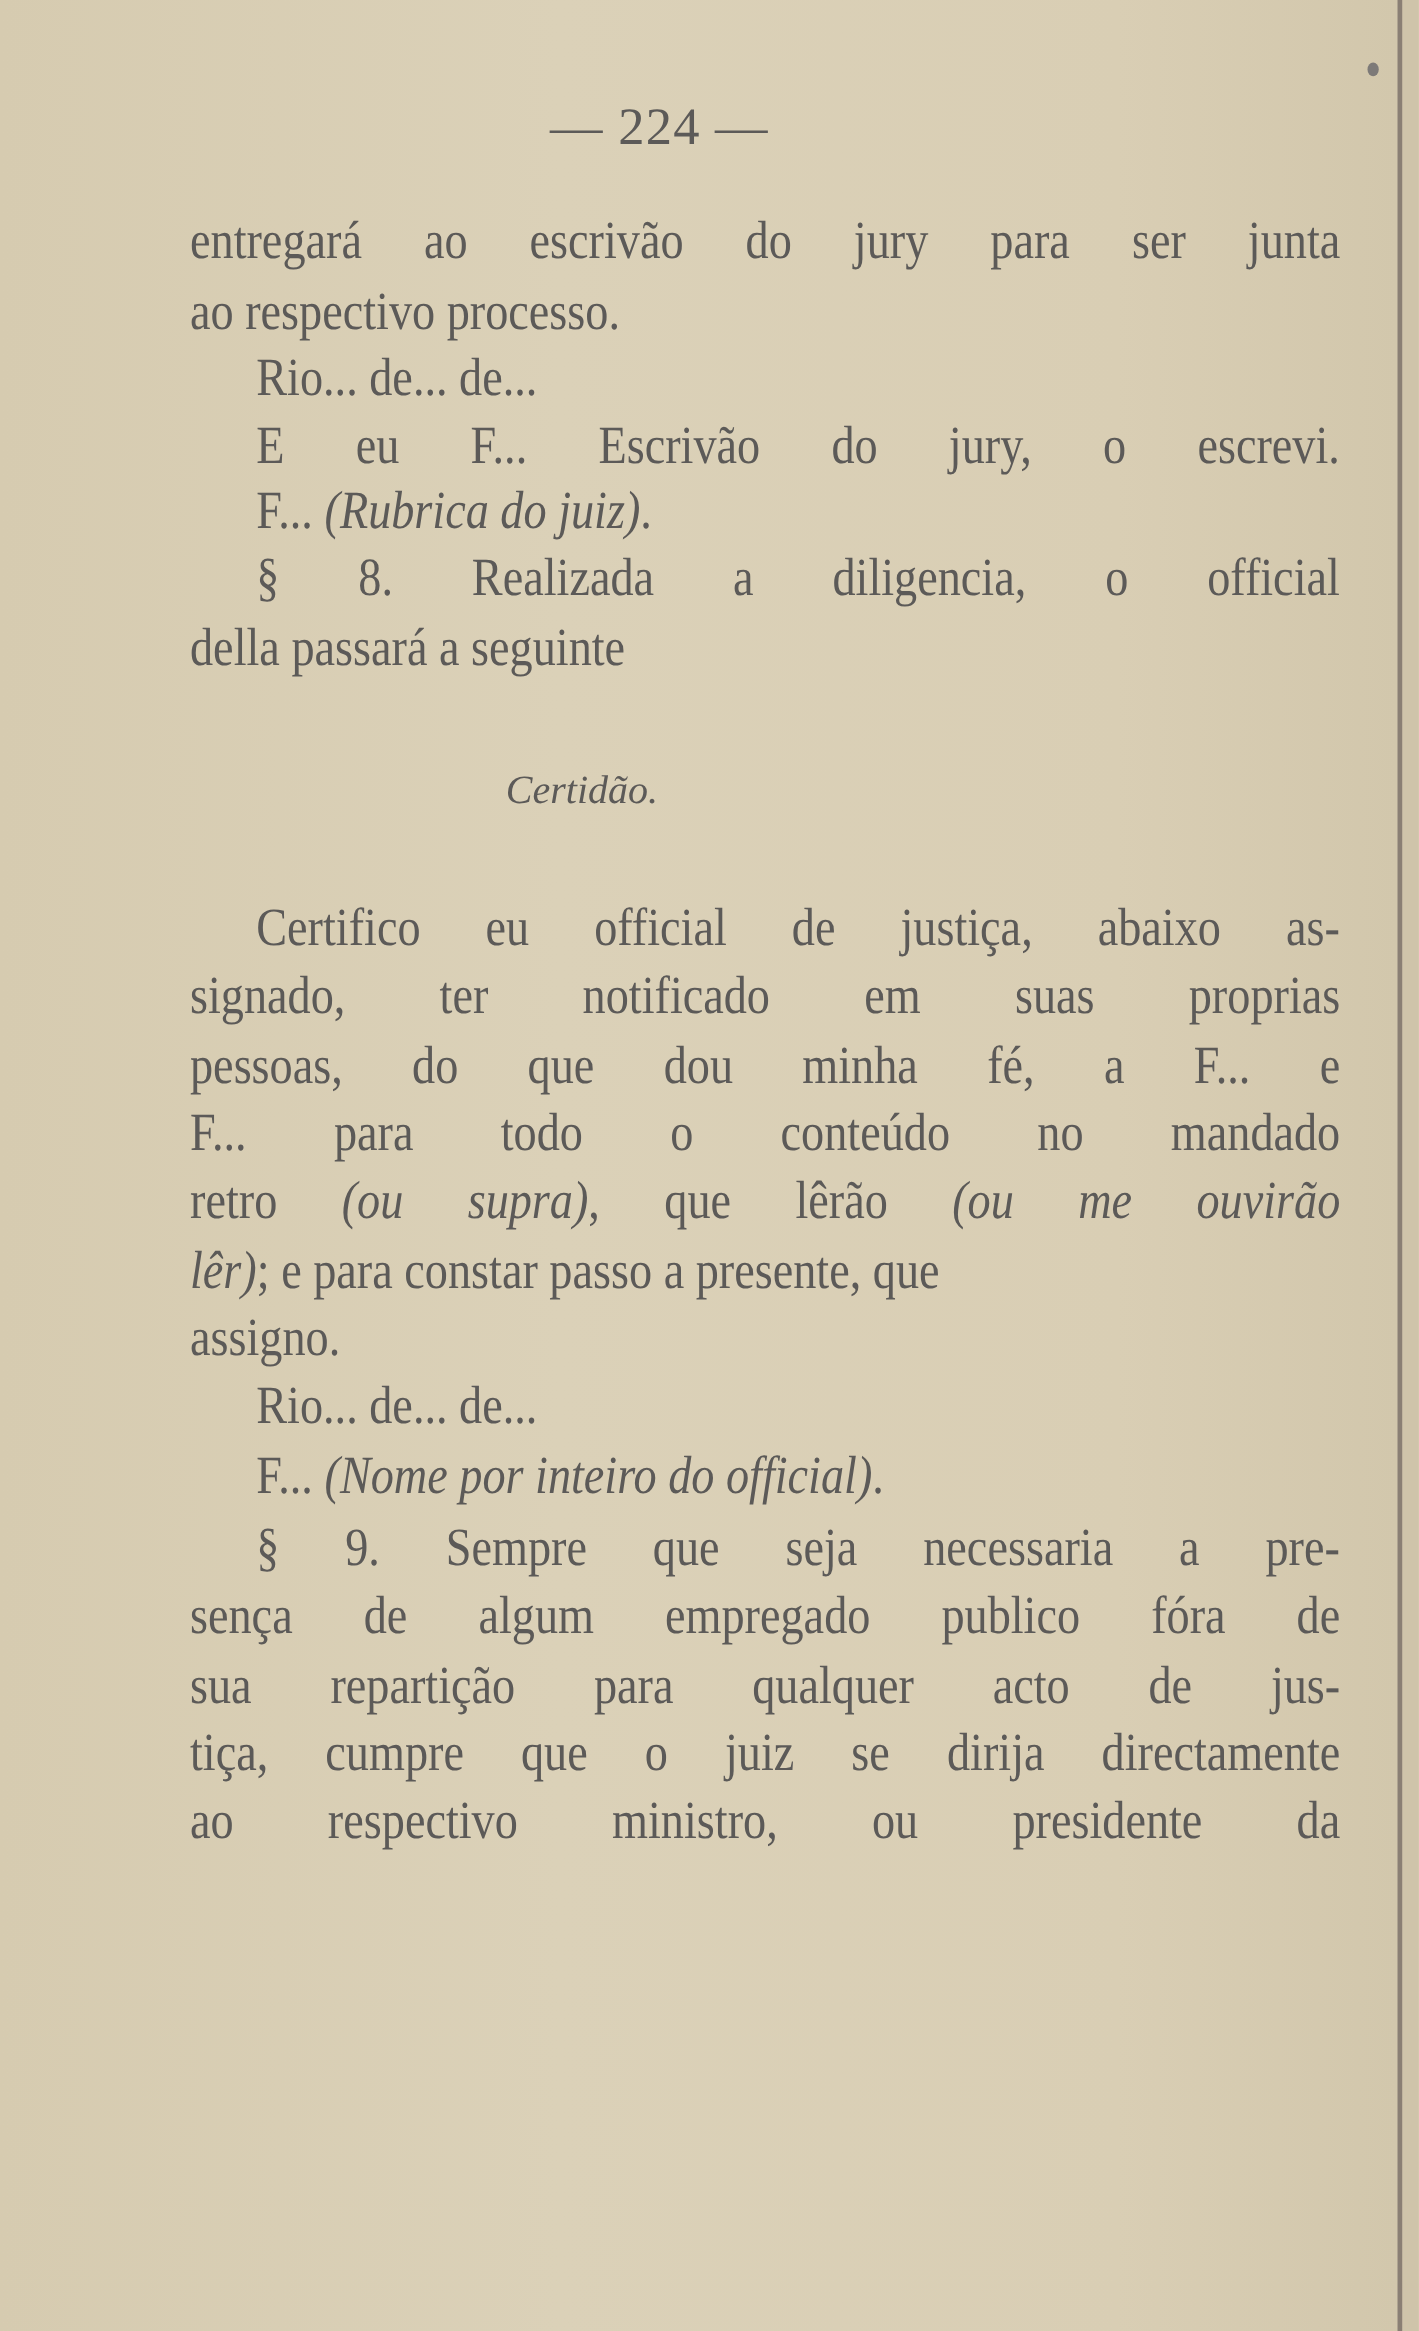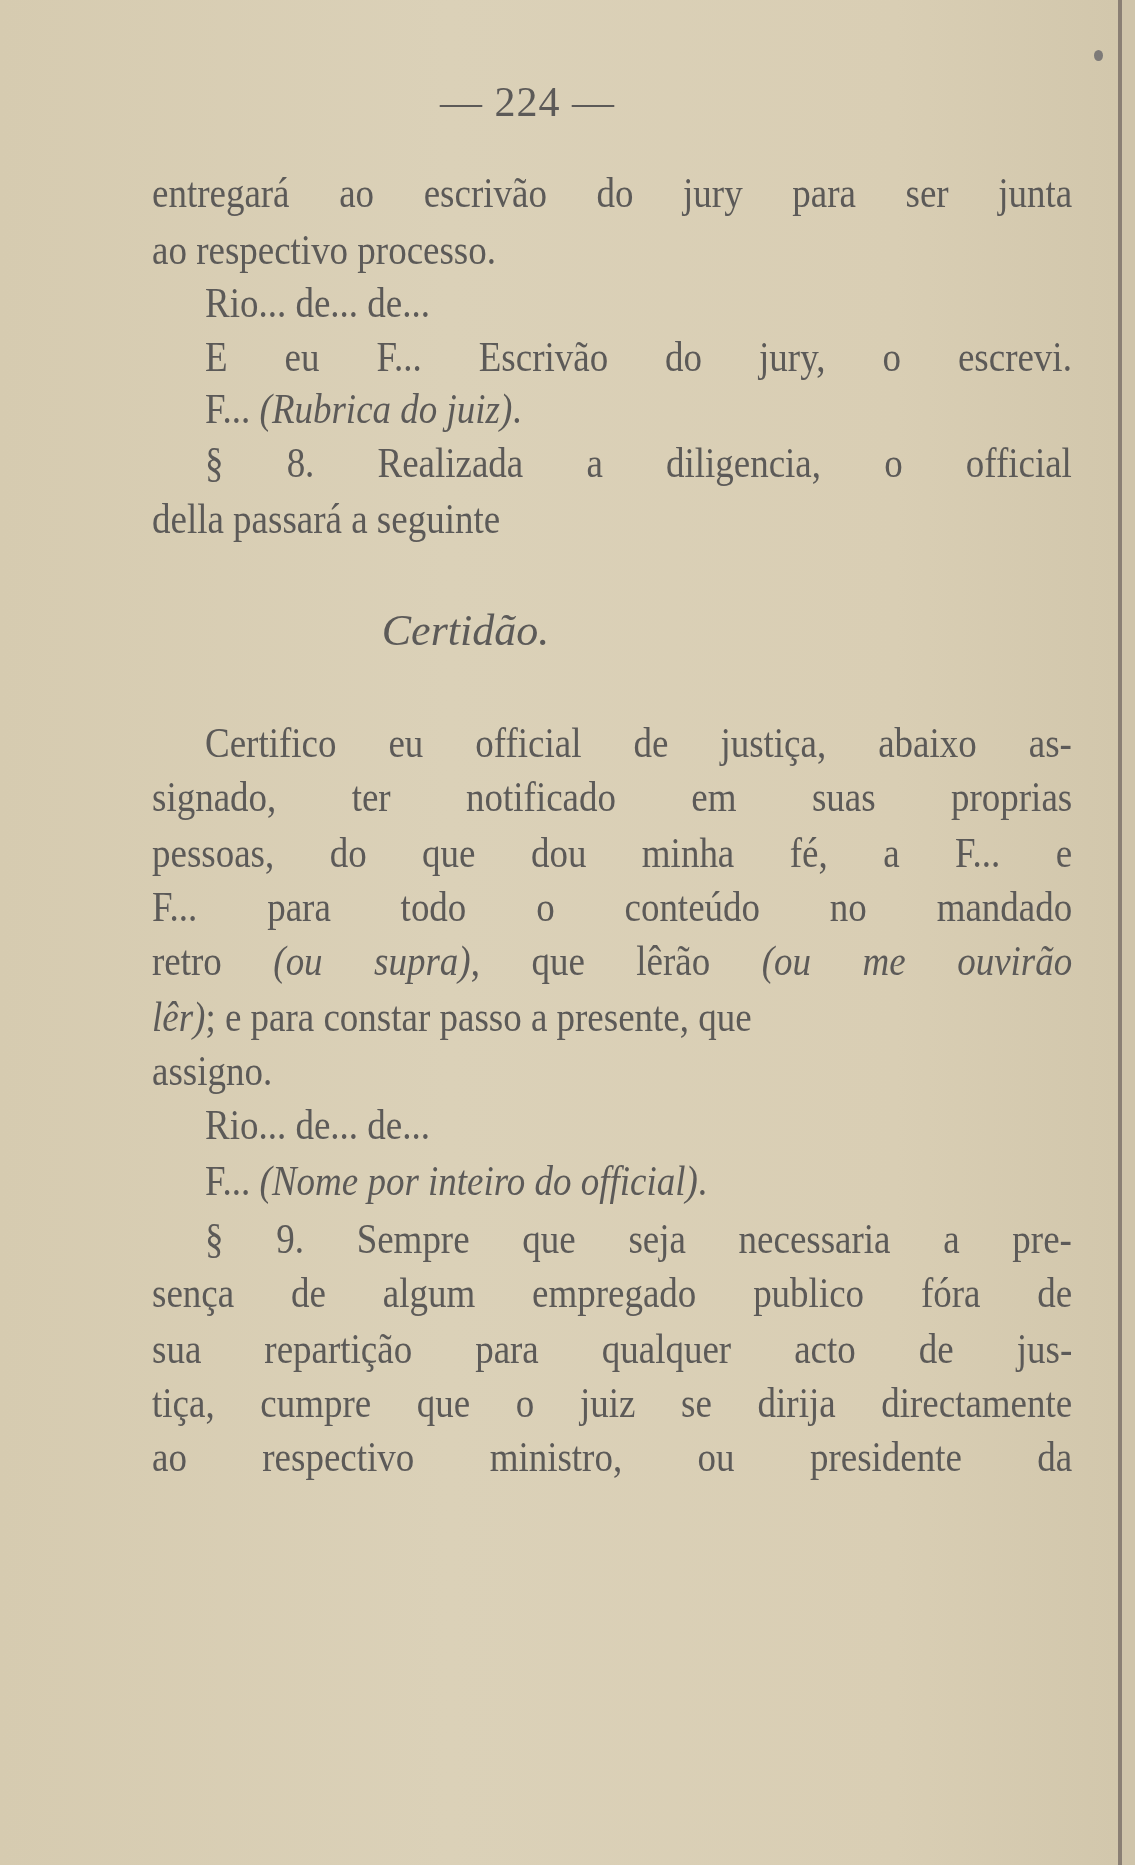--- a/index.html
+++ b/index.html
@@ -73,21 +73,21 @@
       width: 1070px;
     }
     .indent { left: 205px; }
     .indent.justify { width: 1008px; }
     .center {
       left: 0;
       width: 931px;
       text-align: center;
       transform: none;
       font-style: italic;
-      font-size: 44px;
+      font-size: 32px;
     }
     em { font-style: italic; }
   </style>
 </head>
 <body>
 
 <div class="page"></div>
 <div class="page-edge"></div>
 <div class="page-edge-right"></div>
 <div class="spot"></div>

